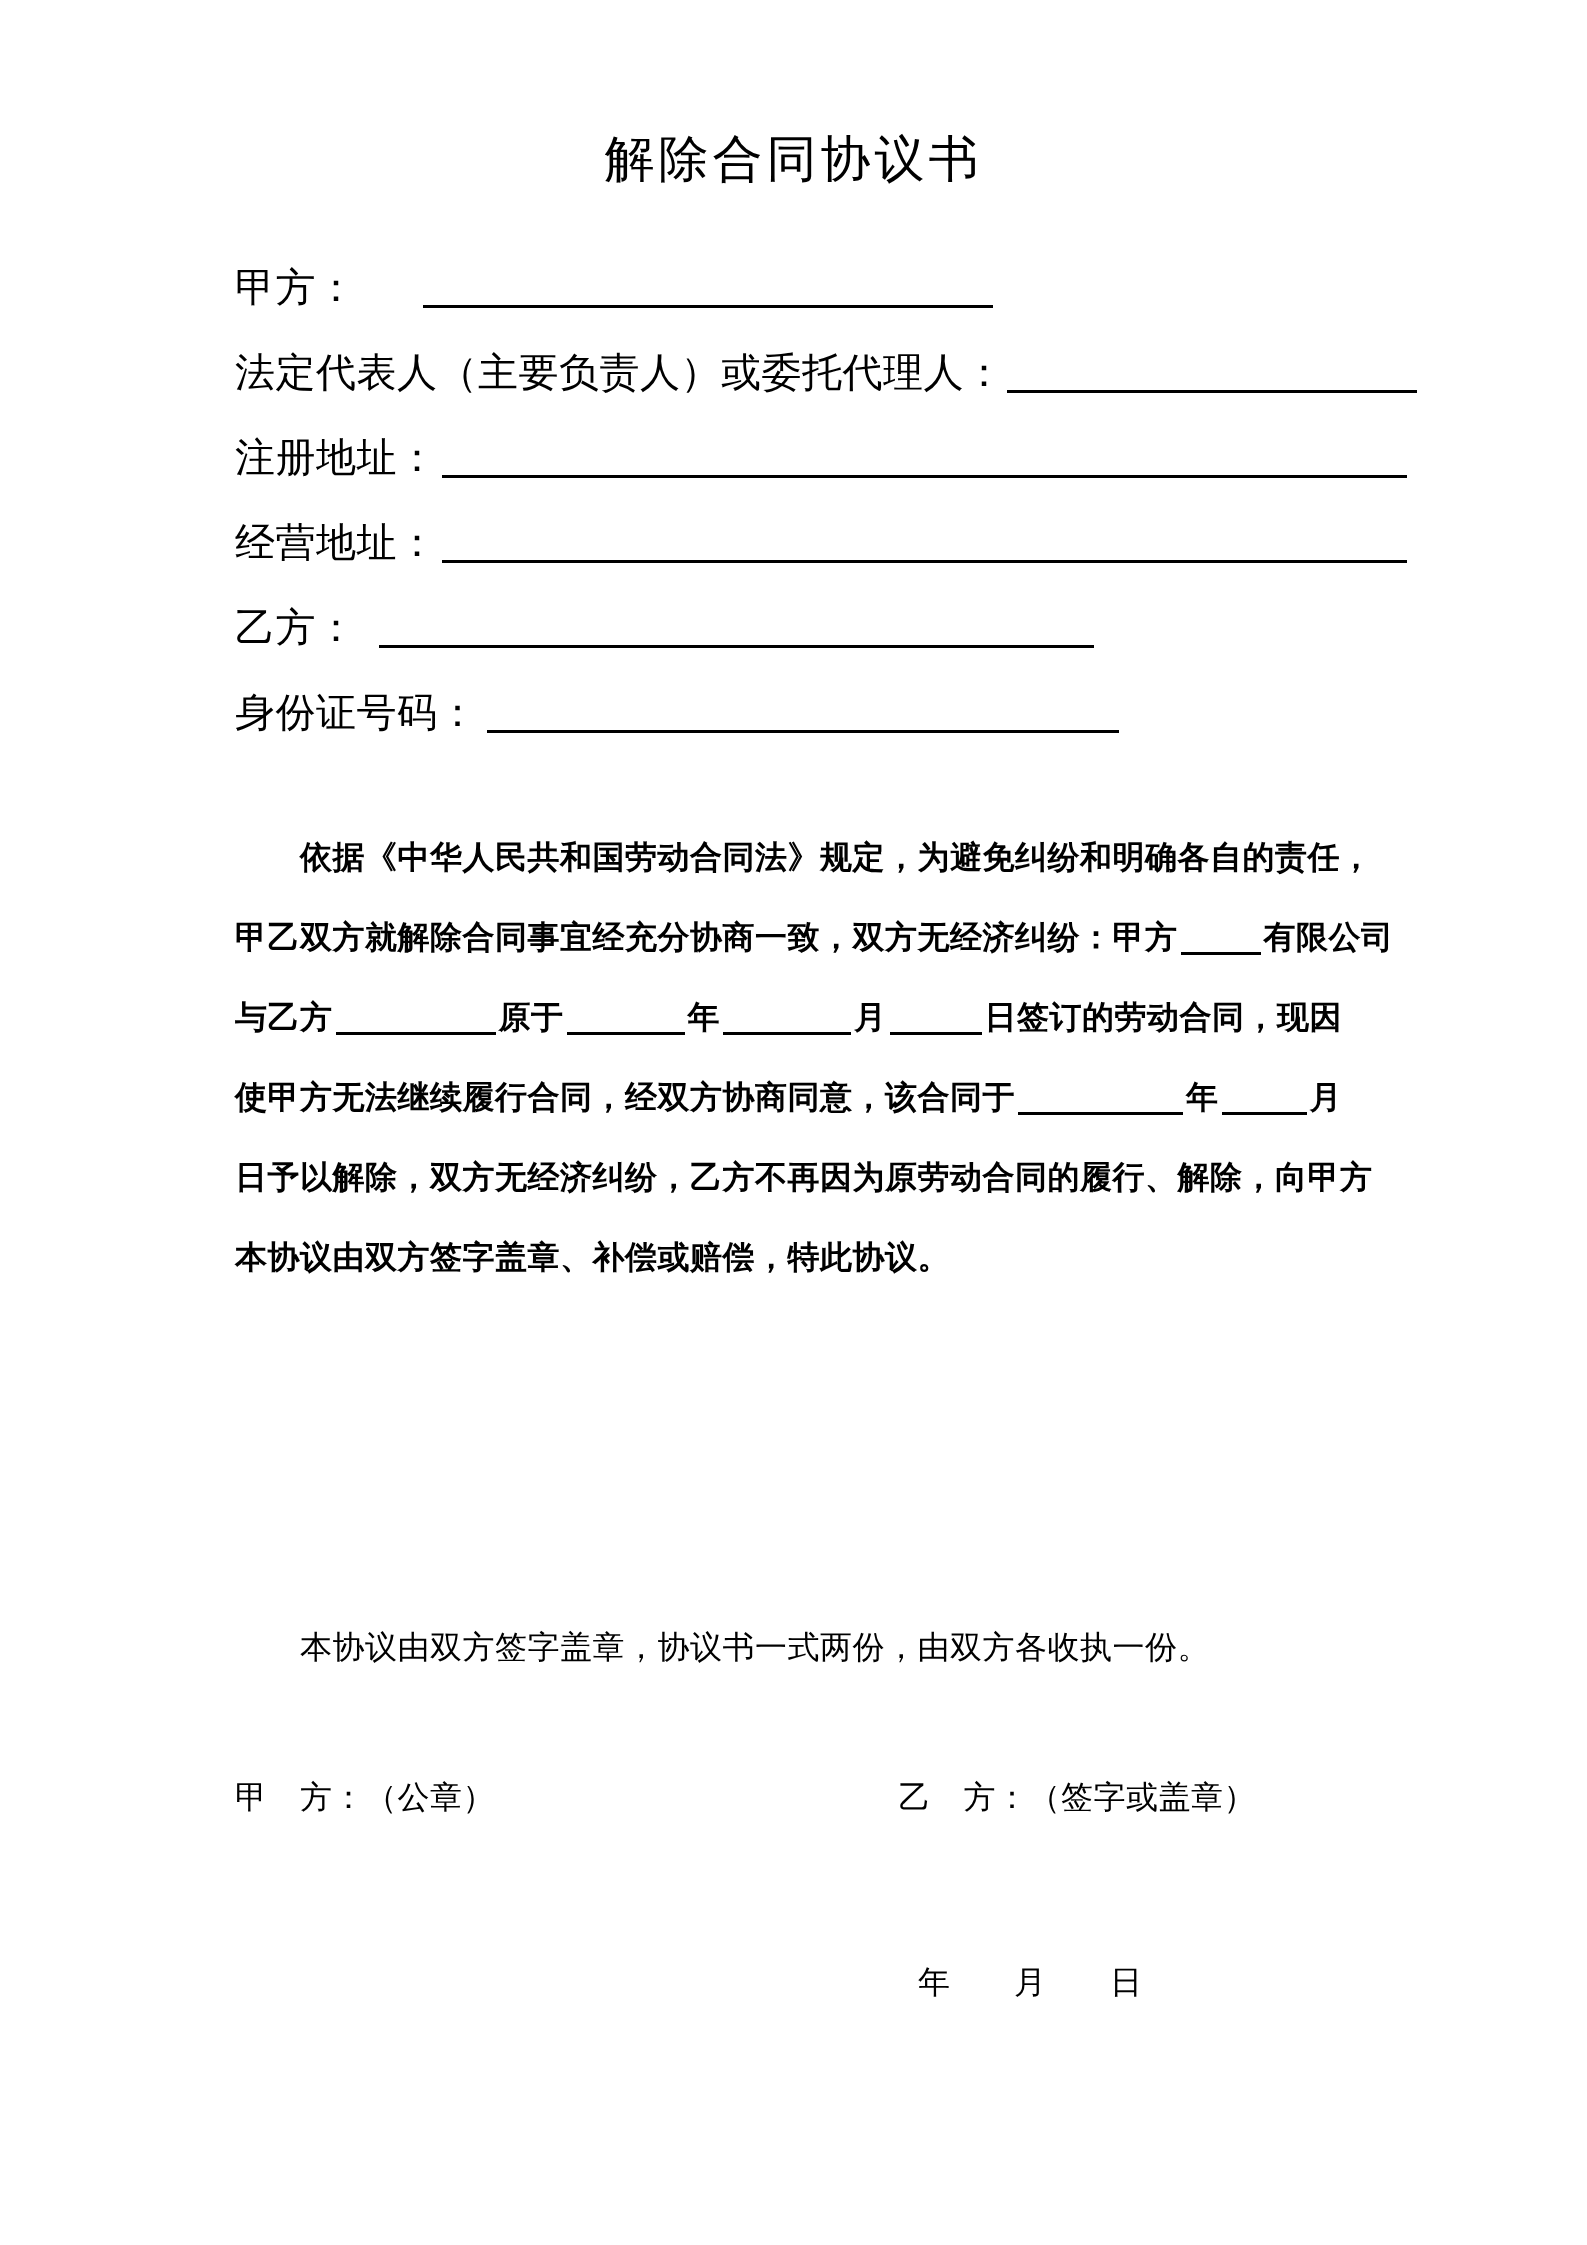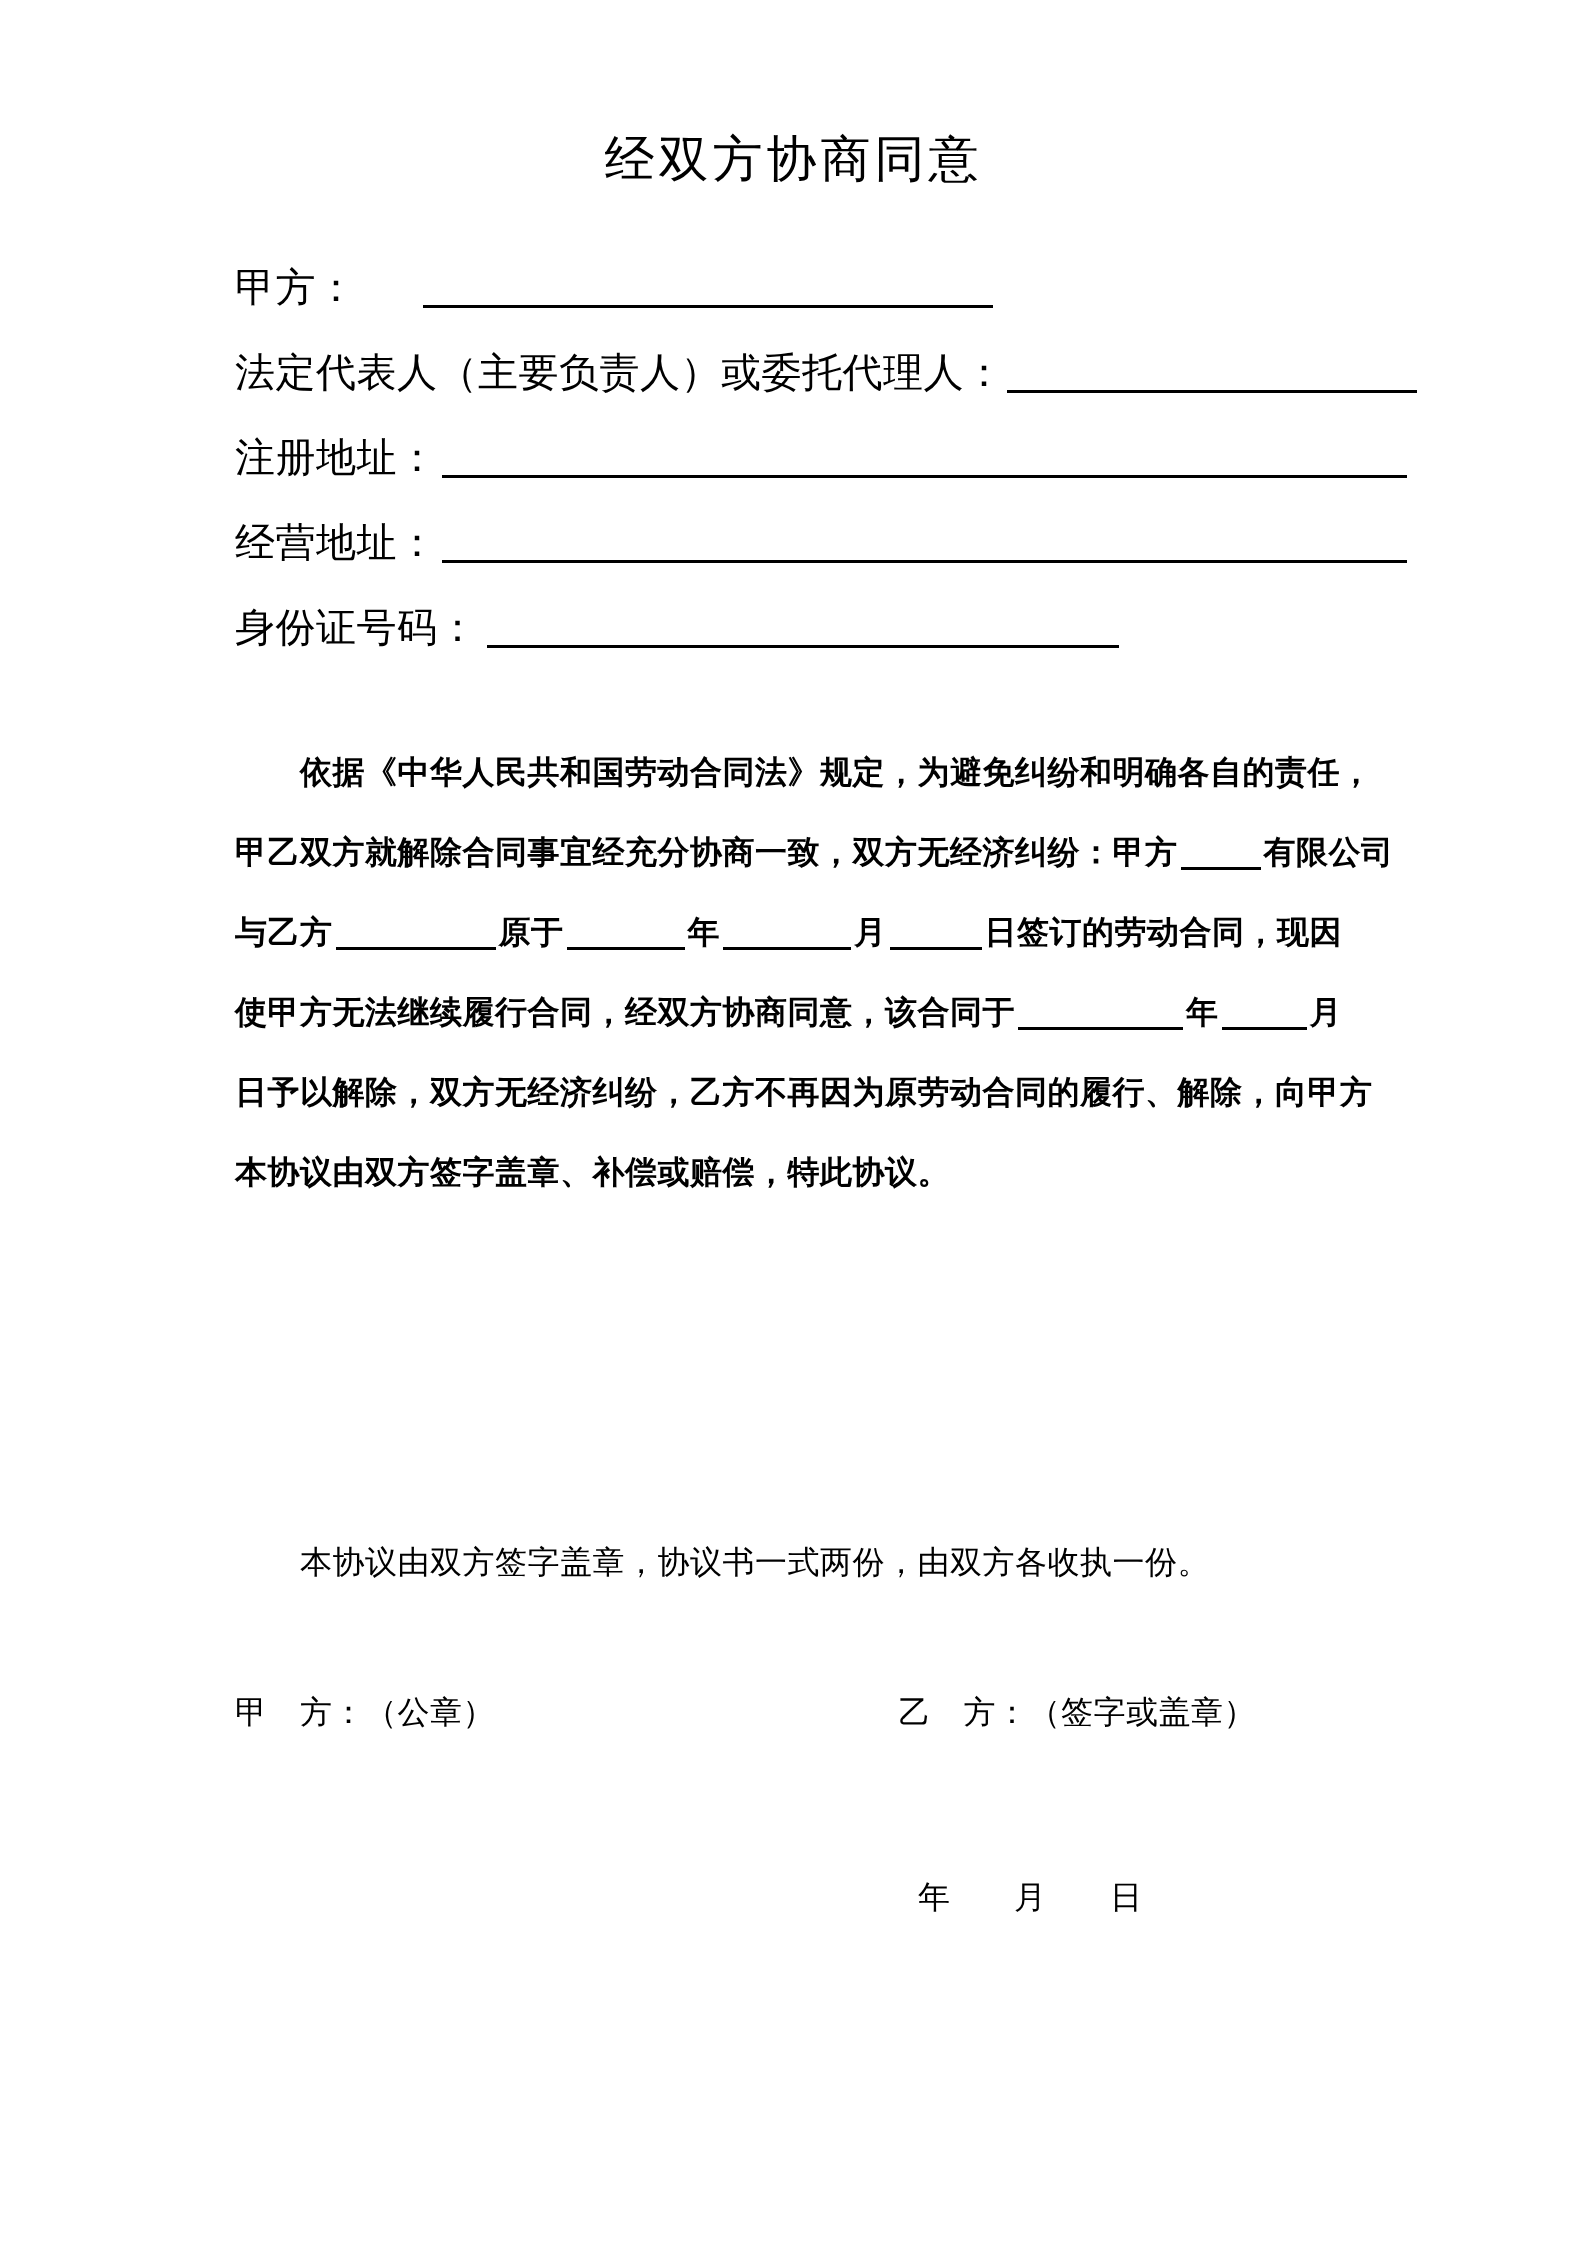--- a/index.html
+++ b/index.html
@@ -88,27 +88,28 @@
     font-size: 32px;
     padding-left: 683px;
     white-space: nowrap;
   }
 </style>
 </head>
 <body>
 
 <div class="page">
 
-  <h1 class="doc-title">经双方协商同意</h1>
+  <h1 class="doc-title">解除合同协议书</h1>
 
   <div class="fields">
       <div class="field-row"><span class="field-label">甲方：</span><span class="blank-line" style="width: 570px; margin-left: 66px;"></span></div>
       <div class="field-row"><span class="field-label">法定代表人（主要负责人）或委托代理人：</span><span class="blank-line" style="width: 410px; margin-left: 2px;"></span></div>
       <div class="field-row"><span class="field-label">注册地址：</span><span class="blank-line" style="width: 965px; margin-left: 4px;"></span></div>
       <div class="field-row"><span class="field-label">经营地址：</span><span class="blank-line" style="width: 965px; margin-left: 4px;"></span></div>
+      <div class="field-row"><span class="field-label">乙方：</span><span class="blank-line" style="width: 715px; margin-left: 22px;"></span></div>
       <div class="field-row"><span class="field-label">身份证号码：</span><span class="blank-line" style="width: 632px; margin-left: 9px;"></span></div>
     </div>
 
   <div class="body-para">
       <div class="para-line indent"><span class="para-text">依据《中华人民共和国劳动合同法》规定，为避免纠纷和明确各自的责任，</span></div>
       <div class="para-line"><span class="para-text">甲乙双方就解除合同事宜经充分协商一致，双方无经济纠纷：甲方</span><span class="blank-line" style="width: 80px;"></span><span class="para-text">有限公司</span></div>
       <div class="para-line"><span class="para-text">与乙方</span><span class="blank-line" style="width: 160px;"></span><span class="para-text">原于</span><span class="blank-line" style="width: 118px;"></span><span class="para-text">年</span><span class="blank-line" style="width: 128px;"></span><span class="para-text">月</span><span class="blank-line" style="width: 92px;"></span><span class="para-text">日签订的劳动合同，现因</span></div>
       <div class="para-line"><span class="para-text">使甲方无法继续履行合同，经双方协商同意，该合同于</span><span class="blank-line" style="width: 165px;"></span><span class="para-text">年</span><span class="blank-line" style="width: 85px;"></span><span class="para-text">月</span></div>
       <div class="para-line"><span class="para-text">日予以解除，双方无经济纠纷，乙方不再因为原劳动合同的履行、解除，向甲方</span></div>
       <div class="para-line"><span class="para-text">本协议由双方签字盖章、补偿或赔偿，特此协议。</span></div>

